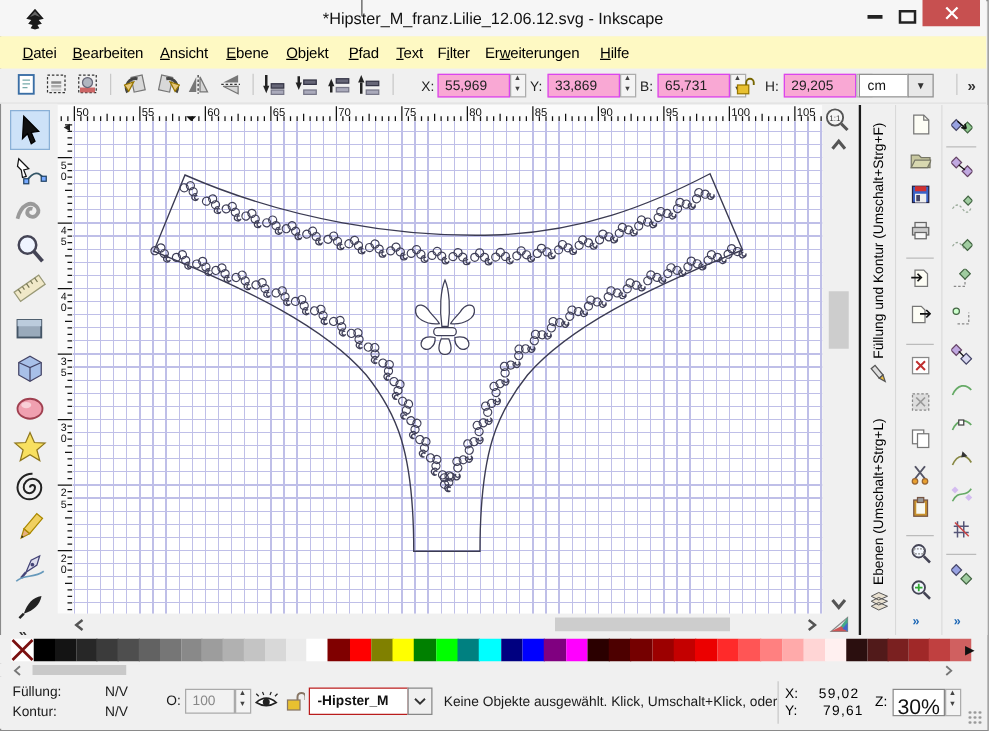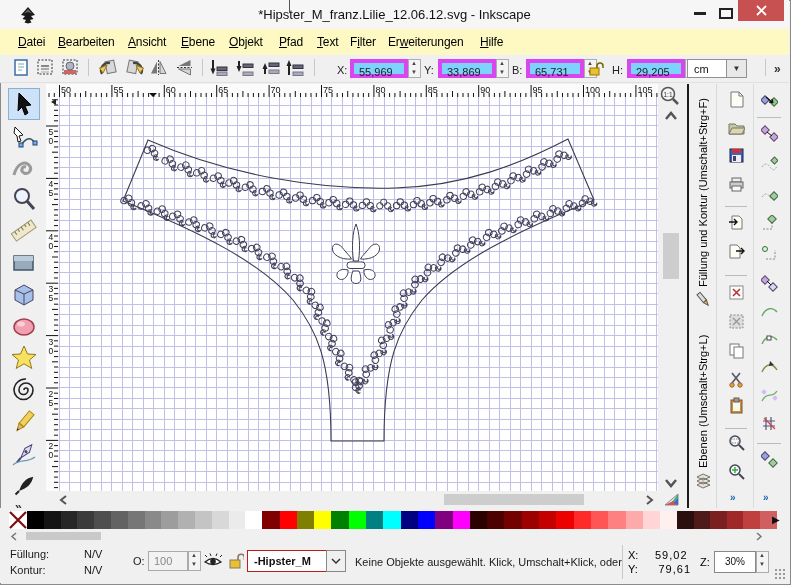--- a/index.html
+++ b/index.html
@@ -11,21 +11,21 @@
 #btnmax{left:719px;top:8px;width:14px;height:11px;border:2px solid #222;background:#f6f6f6}
 #btnclose{left:738px;top:0;width:46px;height:21px;background:#c75050;color:#fff;text-align:center;font-size:13px;line-height:20px}
 #ibeam{left:289px;top:0;width:1px;height:13px;background:#555}
 
 #menu{left:0;top:29px;width:789px;height:26px;background:#fef9c3;font-size:12px;letter-spacing:-0.15px;color:#000}
 #menu span{position:absolute;top:6px}
 #menu u{text-decoration:underline}
 
 #tbar{left:0;top:55px;width:789px;height:28px;background:#f0f0f0;border-bottom:1px solid #e0e0e0}
 .sep{position:absolute;width:1px;background:#c8c8c8}
-.fld{position:absolute;top:59px;height:19px;background:#7dd3fc;border:4px solid #d946ef;font-size:11px;color:#222;text-align:left;padding:3px 0 0 5px}
+.fld{position:absolute;top:59px;height:19px;background:#f9a8d4;border:1px solid #d946ef;font-size:11px;color:#222;text-align:left;padding:3px 0 0 5px}
 .spin{position:absolute;top:59px;width:13px;height:19px;background:#f4f4f4;border:1px solid #acacac}
 .spin:before{content:"▲";position:absolute;left:2px;top:0px;font-size:6px;color:#444}
 .spin:after{content:"▼";position:absolute;left:2px;top:9px;font-size:6px;color:#444}
 .lbl{position:absolute;top:64px;font-size:11px;color:#222}
 
 #tools{left:1px;top:83px;width:45px;height:425px;background:#f0f0f0}
 .tool{position:absolute;left:8px;width:30px;height:30px}
 #selbtn{position:absolute;left:7px;top:5px;width:32px;height:32px;background:#cde2f8;border:1px solid #8ab0d6}
 
 #canvas{left:58px;top:97px;width:600px;height:394px;background:#fff}
@@ -888,20 +888,20 @@
 <svg class="abs" style="left:330px;top:557px" width="12" height="8" viewBox="0 0 12 8">
     <path d="M2 2 L6 6 L10 2" fill="none" stroke="#333" stroke-width="1.5"></path>
   </svg>
 <span class="abs" style="left:355px;top:556px;font-size:11px;color:#1a1a1a;white-space:nowrap;width:270px;overflow:hidden">Keine Objekte ausgewählt. Klick, Umschalt+Klick, oder</span>
 <div class="sep" style="left:622px;top:545px;height:34px"></div>
 <span class="abs" style="left:628px;top:549px;font-size:11px">X:</span>
 <span class="abs" style="left:655px;top:549px;font-size:11px;width:36px;text-align:left;letter-spacing:1px">59,02</span>
 <span class="abs" style="left:628px;top:563px;font-size:11px">Y:</span>
 <span class="abs" style="left:655px;top:563px;font-size:11px;width:36px;text-align:right;letter-spacing:1px">79,61</span>
 <span class="abs" style="left:700px;top:556px;font-size:11px">Z:</span>
-<div class="abs" style="left:714px;top:551px;width:42px;height:22px;background:#fff;border:1px solid #888;font-size:10px;color:#111;text-align:center;padding-top:4px">30%</div>
+<div class="abs" style="left:714px;top:551px;width:42px;height:22px;background:#fff;border:1px solid #888;font-size:17px;color:#111;text-align:center;padding-top:4px">30%</div>
 <div class="spin" style="left:756px;top:551px;height:22px"></div>
 <svg class="abs" style="left:10px;top:532px" width="10" height="9" viewBox="0 0 10 9">
     <path d="M6 1 L2 4.5 L6 8" fill="none" stroke="#777" stroke-width="1.5"></path>
   </svg>
 <svg class="abs" style="left:753px;top:532px" width="10" height="9" viewBox="0 0 10 9">
     <path d="M4 1 L8 4.5 L4 8" fill="none" stroke="#777" stroke-width="1.5"></path>
   </svg>
 
 </body></html>

